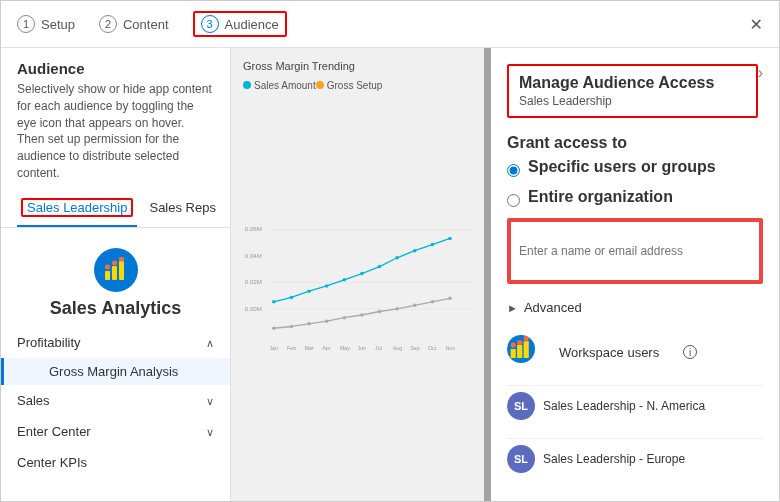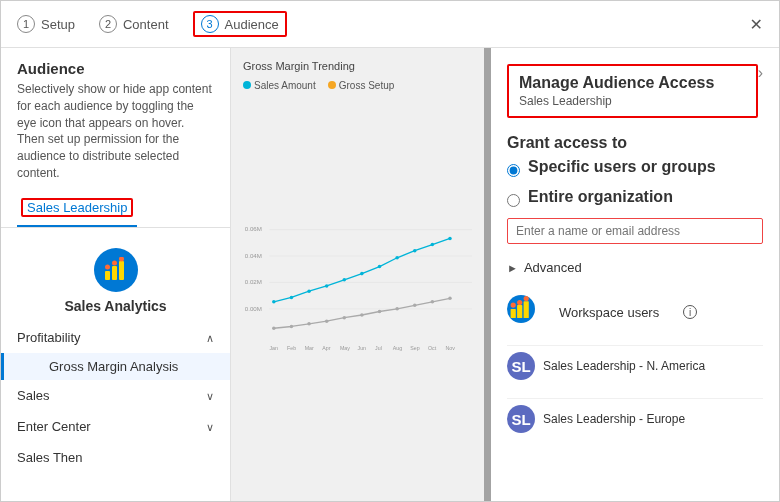--- a/index.html
+++ b/index.html
@@ -27,21 +27,21 @@
 
     .audience-tabs { display: flex; align-items: center; padding: 0 16px; border-bottom: 1px solid #e0e0e0; gap: 8px; }
     .audience-tab { padding: 8px 4px; font-size: 13px; cursor: pointer; border-bottom: 2px solid transparent; white-space: nowrap; }
     .audience-tab.active { border-bottom: 2px solid #0078d4; color: #0078d4; font-weight: 500; }
     .audience-tab-active-box { border: 2px solid #e00; border-radius: 2px; padding: 0px 4px; }
 
     .app-nav { flex: 1; overflow-y: auto; padding: 8px 0; }
     .app-icon-section { display: flex; flex-direction: column; align-items: center; padding: 12px 0 8px; }
     .app-icon { width: 44px; height: 44px; border-radius: 50%; background: #0078d4; display: flex; align-items: center; justify-content: center; margin-bottom: 6px; }
     .app-icon svg { width: 26px; height: 26px; }
-    .app-name { font-size: 14px; font-weight: 600; color: #333; }
+    .app-name { font-size: 18px; font-weight: 600; color: #333; }
 
     .nav-item { display: flex; justify-content: space-between; align-items: flex-end; padding: 8px 16px; cursor: pointer; font-size: 13px; }
     .nav-sub-item { padding: 6px 16px 6px 32px; font-size: 13px; cursor: pointer; display: flex; align-items: center; gap: 6px; }
     .nav-sub-item.active { border-left: 3px solid #0078d4; background: #f0f6ff; }
     .chevron { font-size: 11px; color: #555; }
 
     
     .middle-panel { flex: 1; border-right: 7px solid #a3a3a3; overflow: hidden; background: #f8f8f8; position: relative; }
     .chart-preview { width: 100%; height: 100%; background: #f0f0f0; display: flex; flex-direction: column; padding: 12px; }
     .chart-title { font-size: 11px; color: #444; margin-bottom: 8px; }
@@ -50,30 +50,30 @@
     
     .right-panel { width: 288px; padding: 16px; overflow-y: auto; display: flex; flex-direction: column; gap: 12px; }
     .manage-access-box { border: 2px solid #e00; border-radius: 2px; padding: 8px 10px; margin-bottom: 4px; }
     .manage-access-title { font-size: 16px; font-weight: 600; margin-bottom: 2px; }
     .manage-access-sub { font-size: 12px; color: #555; }
 
     .grant-section label { font-size: 16px; font-weight: 600; margin-bottom: 6px; display: block; }
     .radio-option { display: flex; align-items: center; gap: 8px; margin-bottom: 6px; font-size: 13px; cursor: pointer; }
     .radio-option input[type=radio] { accent-color: #0078d4; }
 
-    .search-input { width: 100%; border: 1px solid #ef4444; border-radius: 2px; padding: 5px 8px; font-size: 12px; color: #aaa; outline: none; }
+    .search-input { width: 100%; border: 4px solid #ef4444; border-radius: 2px; padding: 22px 8px; font-size: 12px; color: #aaa; outline: none; }
 
     .advanced-row { display: flex; align-items: center; gap: 6px; cursor: pointer; color: #333; font-size: 13px; padding: 4px 0; }
     .advanced-chevron { font-size: 11px; color: #555; }
 
     .workspace-users-row { display: flex; align-items: center; gap: 24px; font-size: 13px; padding: 4px 0; }
     .info-icon { display: inline-flex; align-items: center; justify-content: center; width: 14px; height: 14px; border-radius: 50%; border: 1px solid #555; font-size: 10px; color: #555; cursor: pointer; }
 
     .user-row { display: flex; align-items: center; gap: 8px; padding: 6px 0; font-size: 12px; border-top: 1px solid #f0f0f0; }
-    .user-avatar { width: 28px; height: 28px; border-radius: 50%; background: #5c6bc0; color: #fff; display: flex; align-items: center; justify-content: center; font-size: 15px; font-weight: 600; flex-shrink: 0; }
+    .user-avatar { width: 28px; height: 28px; border-radius: 50%; background: #5c6bc0; color: #fff; display: flex; align-items: center; justify-content: center; font-size: 11px; font-weight: 600; flex-shrink: 0; }
 
     .chevron-right-panel { margin-left: auto; color: #888; cursor: pointer; font-size: 16px; }
 
     
     .chart-svg { width: 100%; height: 100%; }
   </style>
 </head>
 <body>
 
 <div class="modal">
@@ -102,20 +102,23 @@
       <div class="audience-header">
         <div class="audience-title">Audience</div>
         <div class="audience-desc">Selectively show or hide app content for each audience by toggling the eye icon that appears on hover. Then set up permission for the audience to distribute selected content.</div>
       </div>
 
       <div class="audience-tabs">
         <div class="audience-tab active">
           <div class="audience-tab-active-box">
             <span>Sales Leadership</span>
           </div>
+        </div>
+        <div class="audience-tab">
+          <span>Sales Reps</span>
         </div>
 
       </div>
 
       <div class="app-nav">
         <div class="app-icon-section">
           <div class="app-icon">
             <svg viewBox="0 0 26 26">
               <rect x="2" y="14" width="5" height="9" fill="#ffd700" rx="1"></rect>
               <rect x="9" y="9" width="5" height="14" fill="#ffd700" rx="1"></rect>
@@ -138,29 +141,29 @@
         </div>
         <div class="nav-item">
           <span>Sales</span>
           <span class="chevron">∨</span>
         </div>
         <div class="nav-item">
           <span>Enter Center</span>
           <span class="chevron">∨</span>
         </div>
         <div class="nav-item">
-          <span>Sales Then</span>
+          <span>Center KPIs</span>
         </div>
       </div>
     </div>
 
     <div class="middle-panel">
       <div class="chart-preview">
         <div class="chart-title">Gross Margin Trending</div>
-        <div style="display:flex;gap:12px;margin-bottom:6px;font-size:10px;color:#555;">
+        <div style="display:flex;margin-bottom:6px;font-size:10px;color:#555;">
           <span><span style="display:inline-block;width:8px;height:8px;background:#00b4d8;border-radius:50%;margin-right:3px;"></span><span>Sales Amount</span></span>
           <span><span style="display:inline-block;width:8px;height:8px;background:#f5a623;border-radius:50%;margin-right:3px;"></span><span>Gross Setup</span></span>
         </div>
         <div class="chart-area">
           <svg class="chart-svg" viewBox="0 0 260 180" xmlns="http://www.w3.org/2000/svg">
 
             <text x="2" y="20" font-size="7" fill="#999">0.06M</text>
             <text x="2" y="50" font-size="7" fill="#999">0.04M</text>
             <text x="2" y="80" font-size="7" fill="#999">0.02M</text>
             <text x="2" y="110" font-size="7" fill="#999">0.00M</text>

